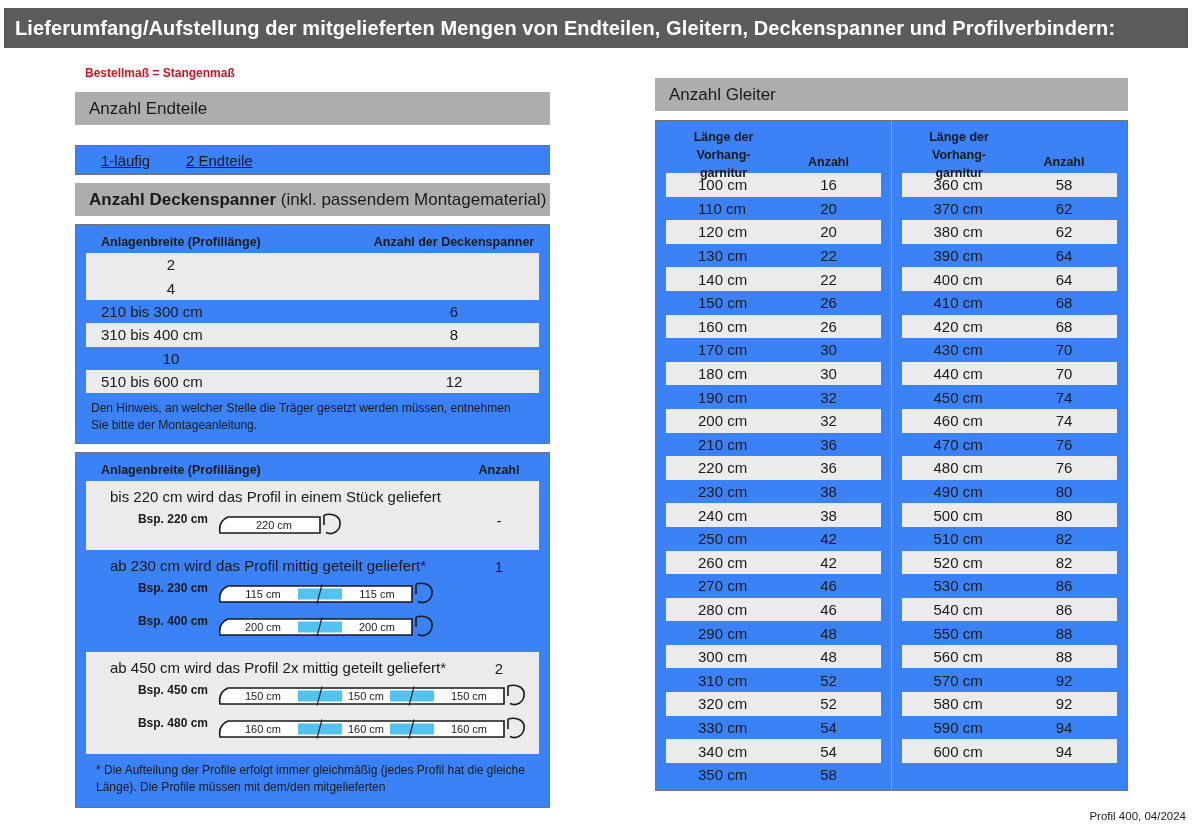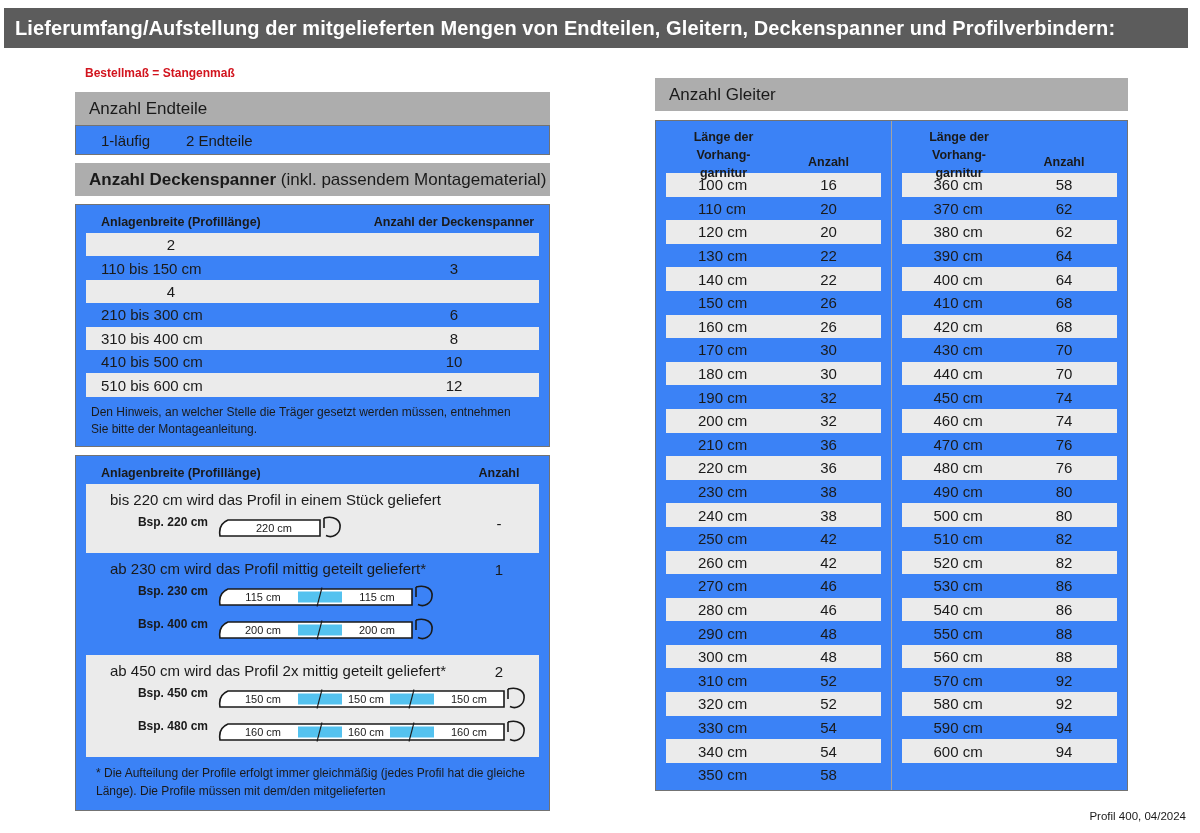--- a/index.html
+++ b/index.html
@@ -11,21 +11,21 @@
   .col-left  { position:absolute; left:75px;  top:56px; width:475px; }
   .col-right { position:absolute; left:655px; top:78px; width:473px; }
 
   .order-note { color:#d2141e; font-weight:bold; font-size:12px; margin:10px 0 12px 10px; }
 
   .sec-header { background:#adadad; height:33px; line-height:33px; padding-left:14px; font-size:17px; }
   .sec-header .bold { font-weight:bold; }
   .box { border:1px solid #737373; background:#3b82f6; }
 
   
-  .endteile-box { margin-top:0; height:30px; display:flex; align-items:center; padding:0 10px; font-size:15px; }
+  .endteile-box { margin-top:20px; height:30px; display:flex; align-items:center; padding:0 10px; font-size:15px;text-decoration:underline; }
   .endteile-box .c1 { margin-left:15px; width:85px; }
 
   
   .mt8 { margin-top:8px; } .mt10 { margin-top:11px; }
   .tbl { padding:6px 10px 0 10px; }
   .tbl-head { display:flex; align-items:center; height:22px; font-size:12.5px; font-weight:bold; }
   .tbl-head .h1 { flex:1; padding-left:15px; }
   .tbl-head .h2 { flex:0 0 170px; text-align:center; }
   .ds-row { display:flex; align-items:center; height:23.4px; font-size:15px; }
   .ds-row .c1 { flex:1; padding-left:15px; }
@@ -80,37 +80,32 @@
     <div class="box mt8">
       <div class="tbl">
         <div class="tbl-head">
           <div class="h1">Anlagenbreite (Profillänge)</div>
           <div class="h2">Anzahl der Deckenspanner</div>
         </div>
         <div id="ds-rows">
             <div class="ds-row stripe">
               <div class="c2">2</div>
             </div>
-            <div class="ds-row">
-              <div class="c1">110 bis 150 cm</div>
-              <div class="c2">3</div>
-            </div>
             <div class="ds-row stripe">
               <div class="c2">4</div>
             </div>
             <div class="ds-row">
               <div class="c1">210 bis 300 cm</div>
               <div class="c2">6</div>
             </div>
             <div class="ds-row stripe">
               <div class="c1">310 bis 400 cm</div>
               <div class="c2">8</div>
             </div>
             <div class="ds-row">
-              <div class="c1">410 bis 500 cm</div>
               <div class="c2">10</div>
             </div>
             <div class="ds-row stripe">
               <div class="c1">510 bis 600 cm</div>
               <div class="c2">12</div>
             </div>
           </div>
       </div>
       <div class="ds-note">Den Hinweis, an welcher Stelle die Träger gesetzt werden müssen, entnehmen Sie bitte der Montageanleitung.</div>
     </div>

